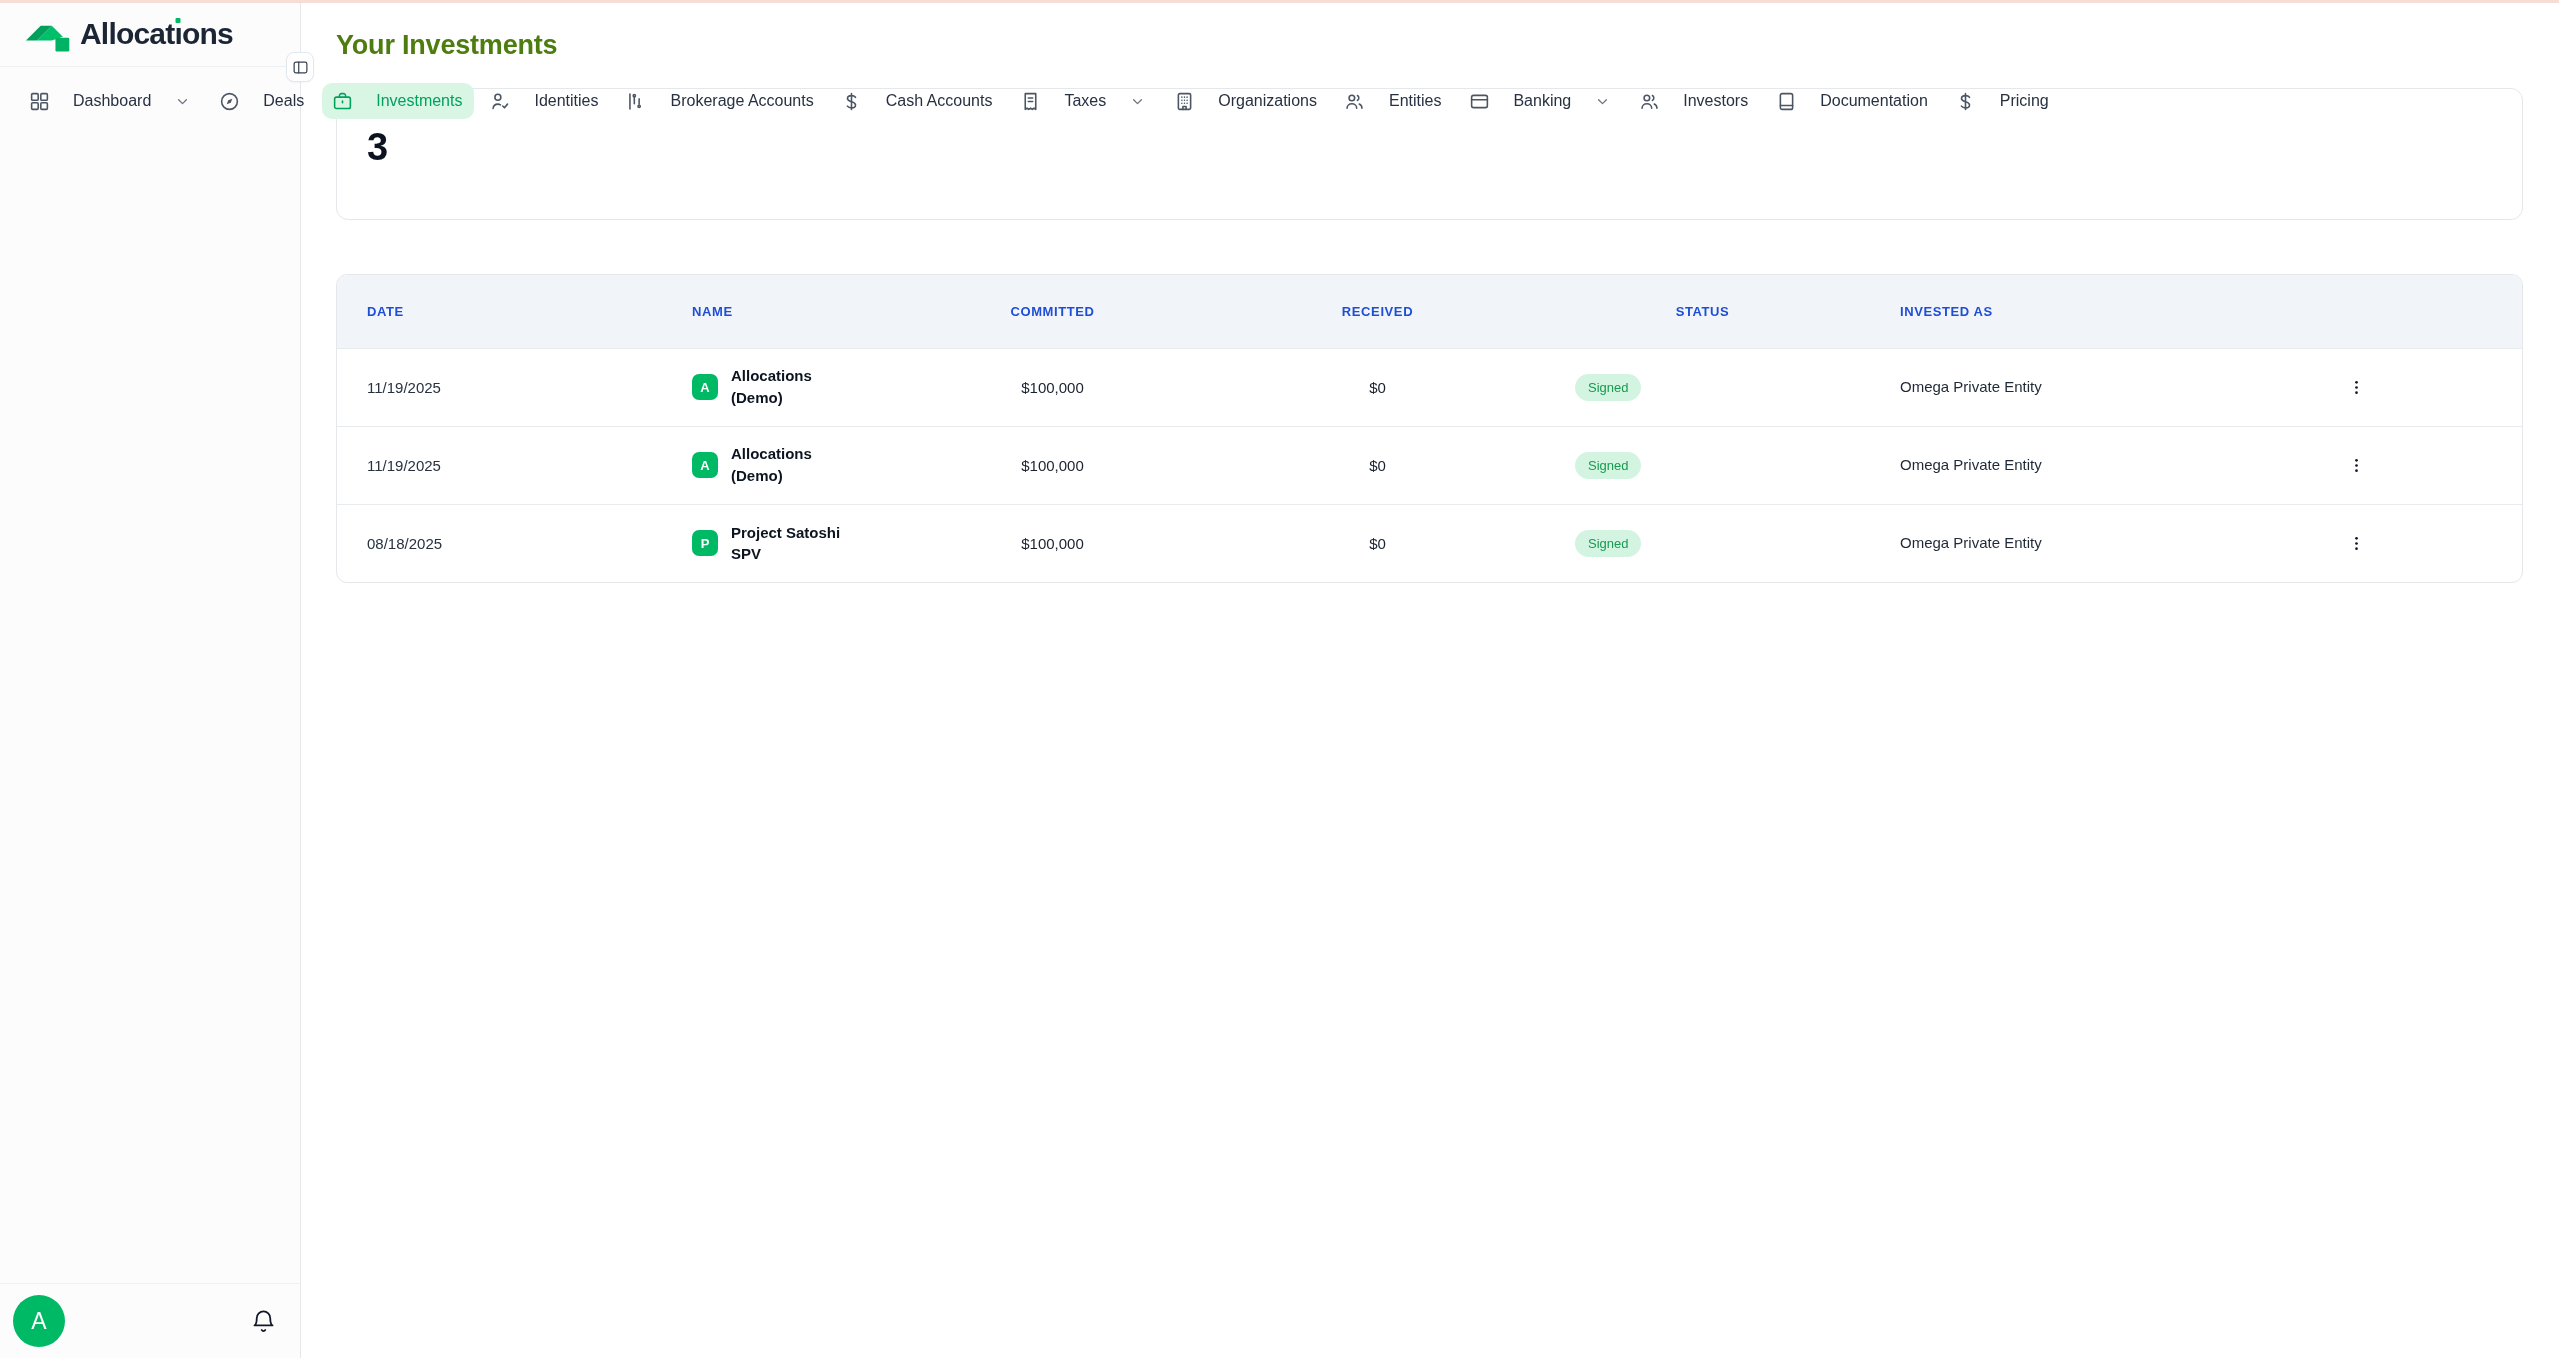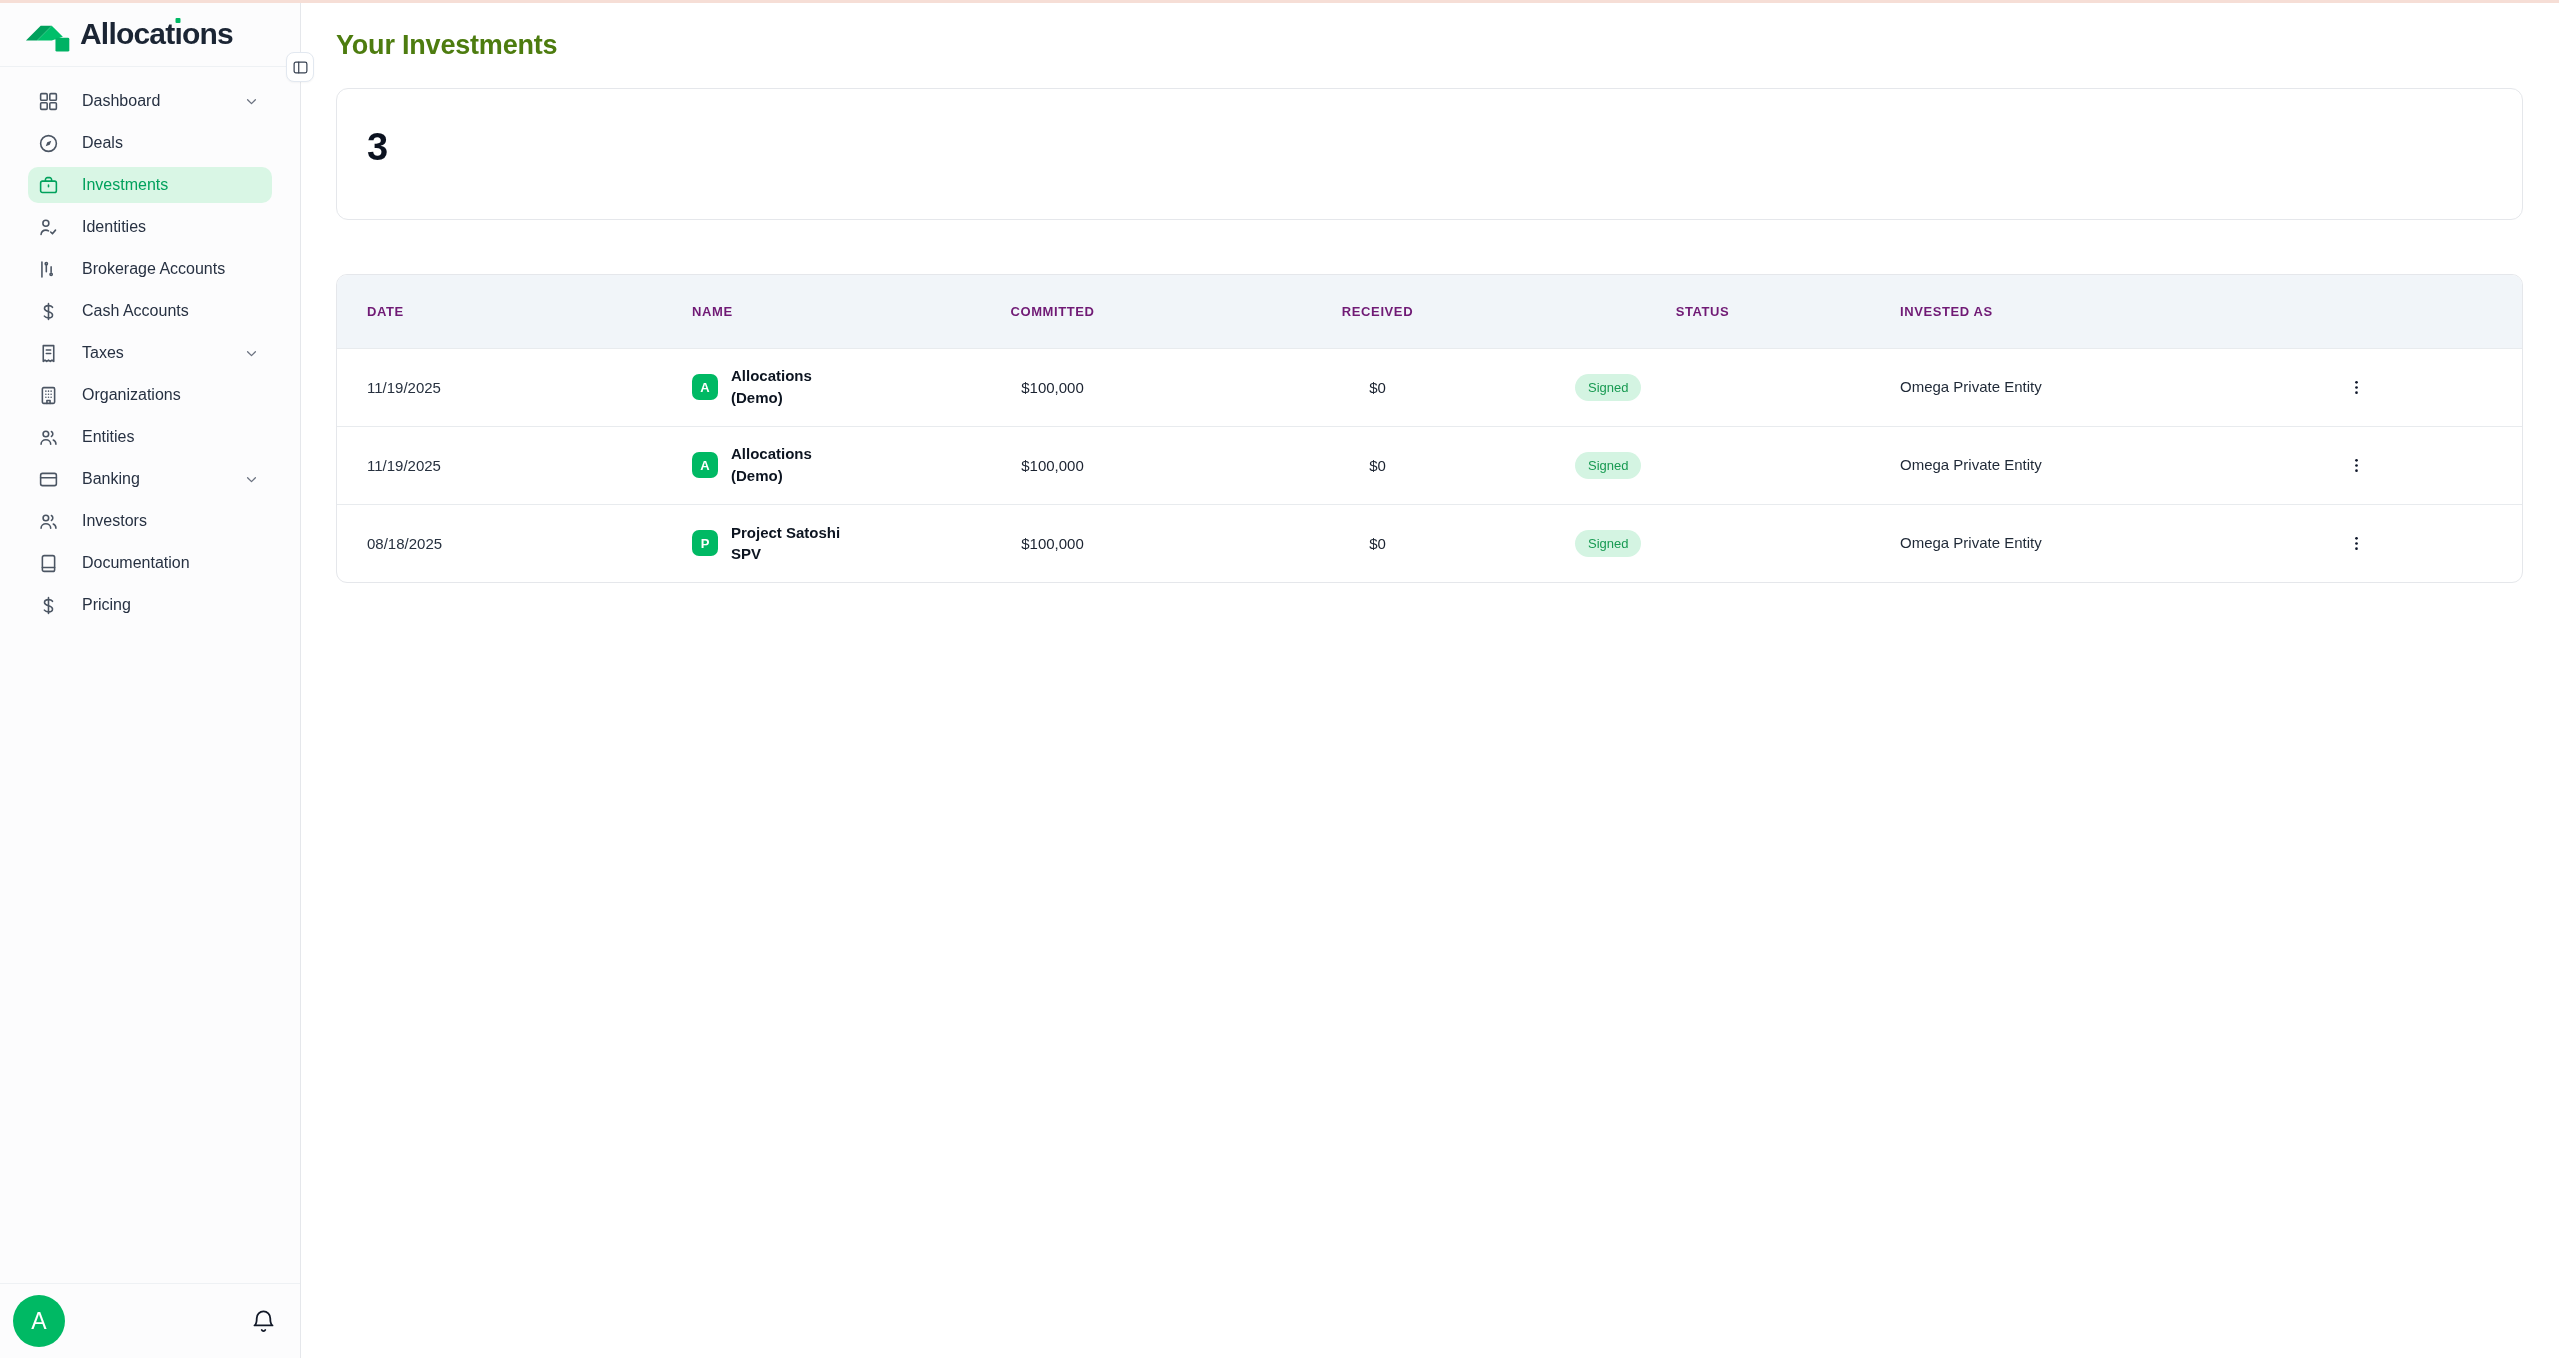--- a/index.html
+++ b/index.html
@@ -47,21 +47,21 @@
     content: ""; position: absolute; left: 50%; transform: translateX(-50%);
     top: 1px; width: 5px; height: 5px; background: var(--brand-green); border-radius: 1px;
   }
   .panel-toggle {
     position: absolute; top: 49px; right: -14px; width: 28px; height: 30px;
     background: #fff; border: 1px solid #e2e8f0; border-radius: 8px;
     display: flex; align-items: center; justify-content: center;
     color: #374151; cursor: pointer; z-index: 6; box-shadow: 0 1px 2px rgba(0,0,0,0.04);
   }
   .panel-toggle svg { width: 17px; height: 17px; }
-  .nav { padding: 16px 28px; display: flex; flex-direction: column; gap: 6px; flex: 1 1 auto; }
+  .nav { padding: 16px 7px; display: flex; flex-direction: row; gap: 6px; flex: 1 1 auto; margin-left: 12px; }
   .nav-item {
     height: 36px; border-radius: 10px; display: flex; align-items: center;
     padding: 0 12px 0 9px; gap: 23px; cursor: pointer;
     color: #273142; font-size: 16px;
   }
   .nav-ic { width: 22px; height: 22px; display: flex; align-items: center; justify-content: center; color: #4b5563; }
   .nav-ic svg { width: 21px; height: 21px; }
   .nav-label { white-space: nowrap; }
   .nav-chevron { margin-left: auto; color: #6b7280; display: flex; }
   .nav-chevron svg { width: 17px; height: 17px; }
@@ -118,21 +118,21 @@
   .export-btn svg { width: 19px; height: 19px; }
 
   .table-wrap {
     margin-top: 54px; border: 1px solid var(--border); border-radius: 11px;
     overflow: hidden; background: #fff;
   }
   table { width: 100%; border-collapse: collapse; table-layout: fixed; }
   thead th {
     background: var(--header-bg); height: 73px;
     font-size: 13px; font-weight: 700; letter-spacing: 0.6px;
-    color: #701a75; text-align: left; text-transform: uppercase;
+    color: #1d4ed8; text-align: left; text-transform: uppercase;
   }
   th.pl30, td.pl30 { padding-left: 30px; }
   th.pl35, td.pl35 { padding-left: 35px; }
   th.center, td.center { text-align: center; }
   tbody td { height: 78px; border-top: 1px solid #e8ebee; vertical-align: middle; font-size: 15px; color: #1a2230; }
   .td-date { color: #27313f; }
   .name-flex { display: flex; align-items: center; gap: 13px; }
   .row-avatar {
     width: 26px; height: 26px; border-radius: 7px; flex: 0 0 26px;
     background: var(--brand-green); color: #fff;

